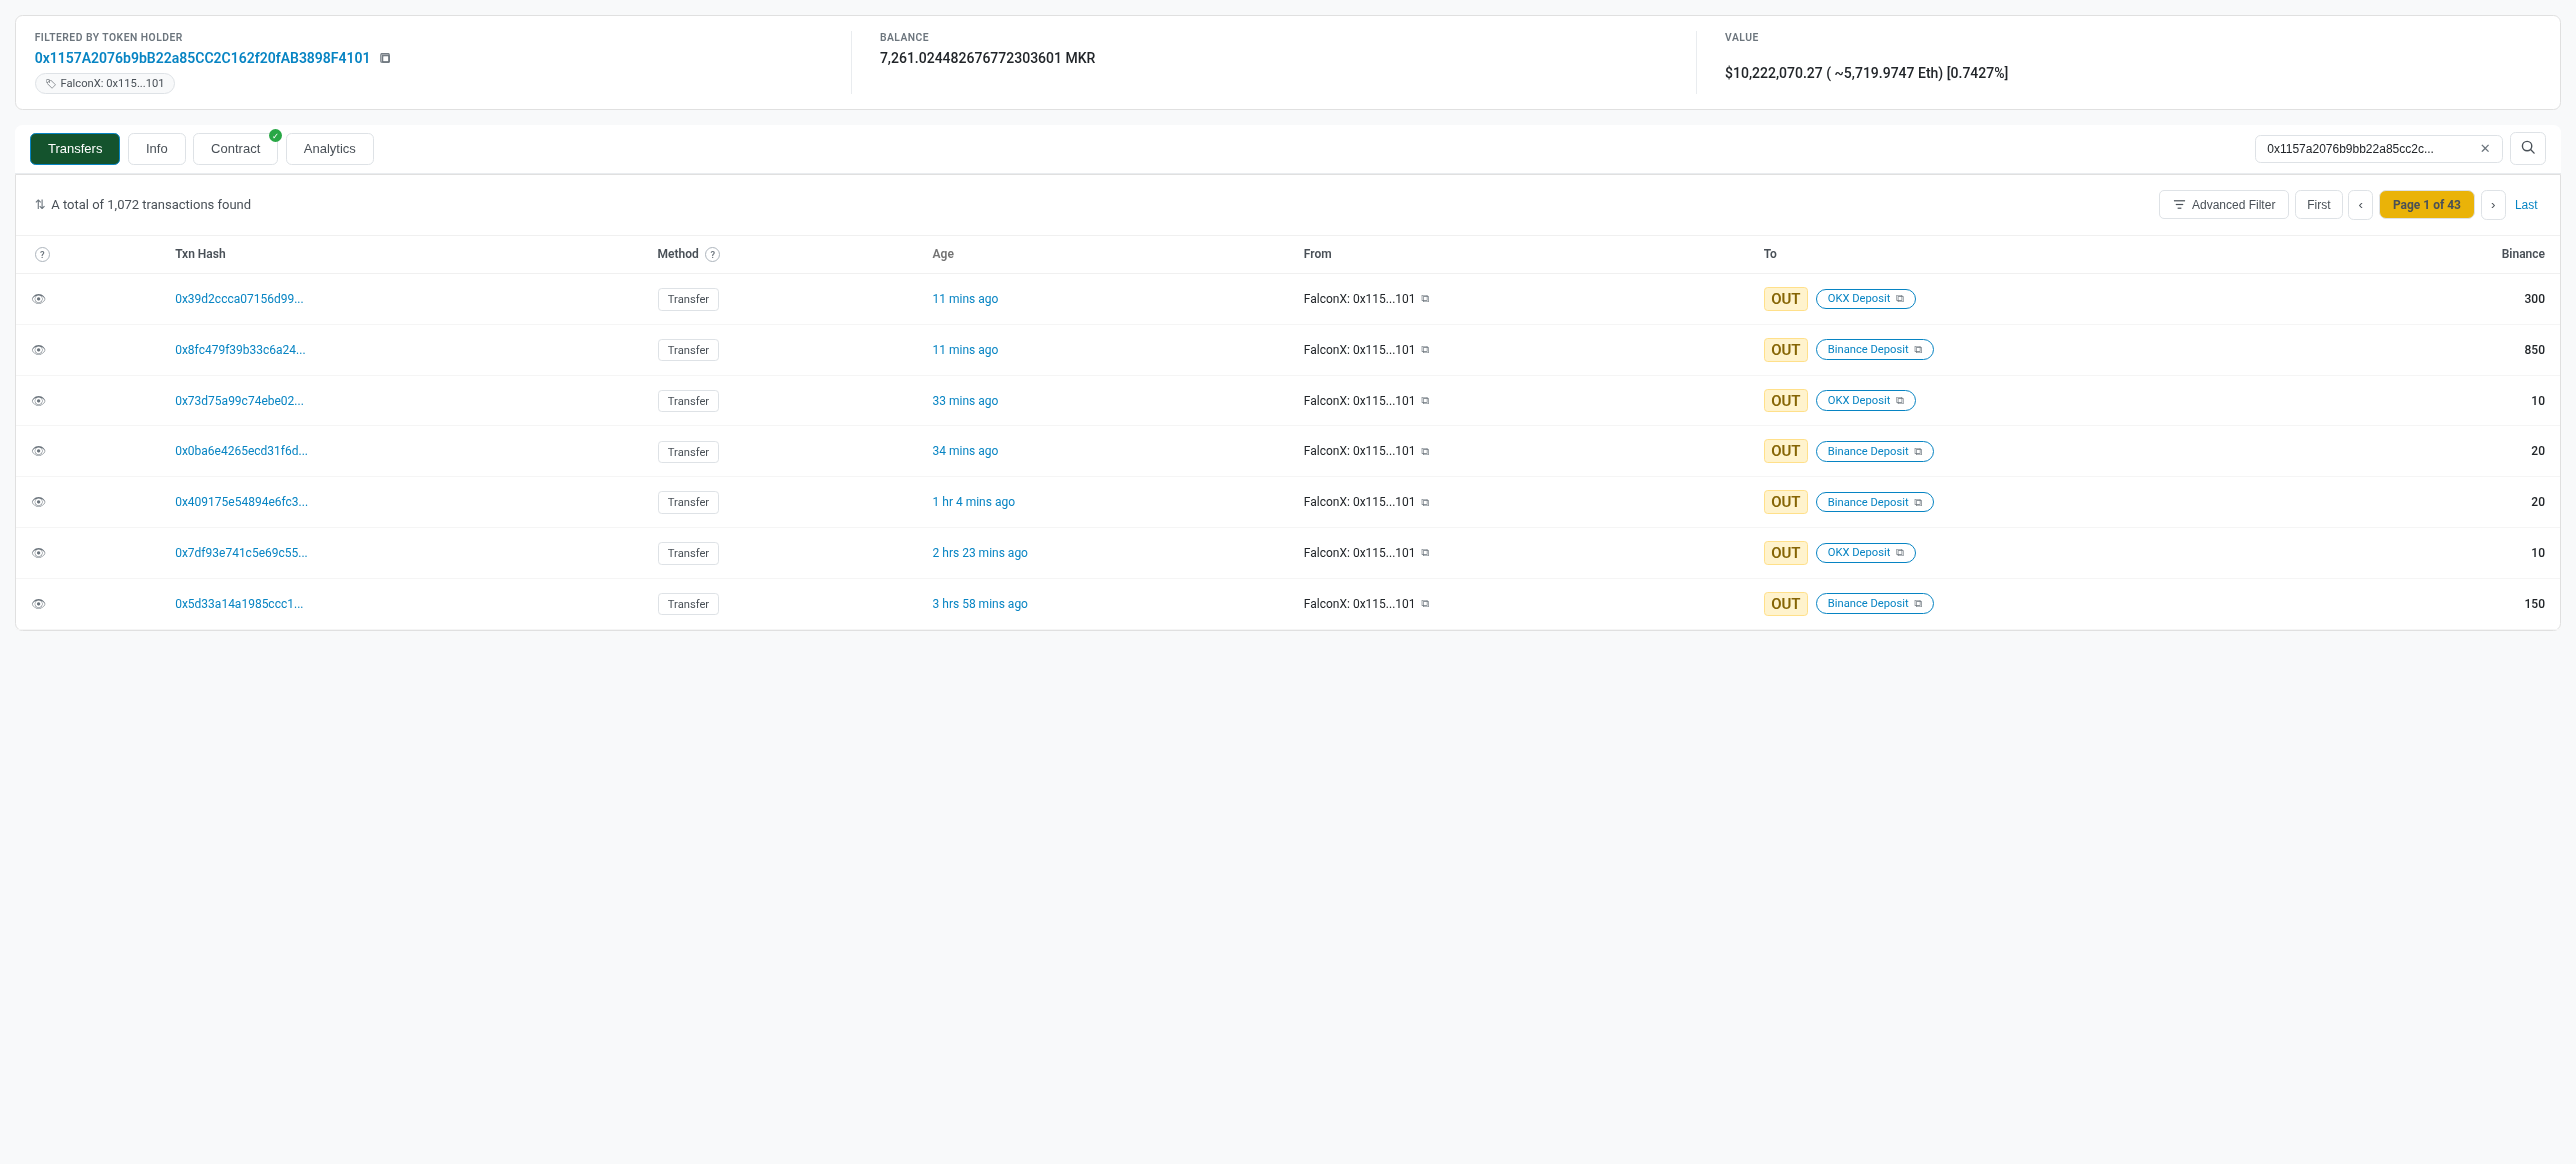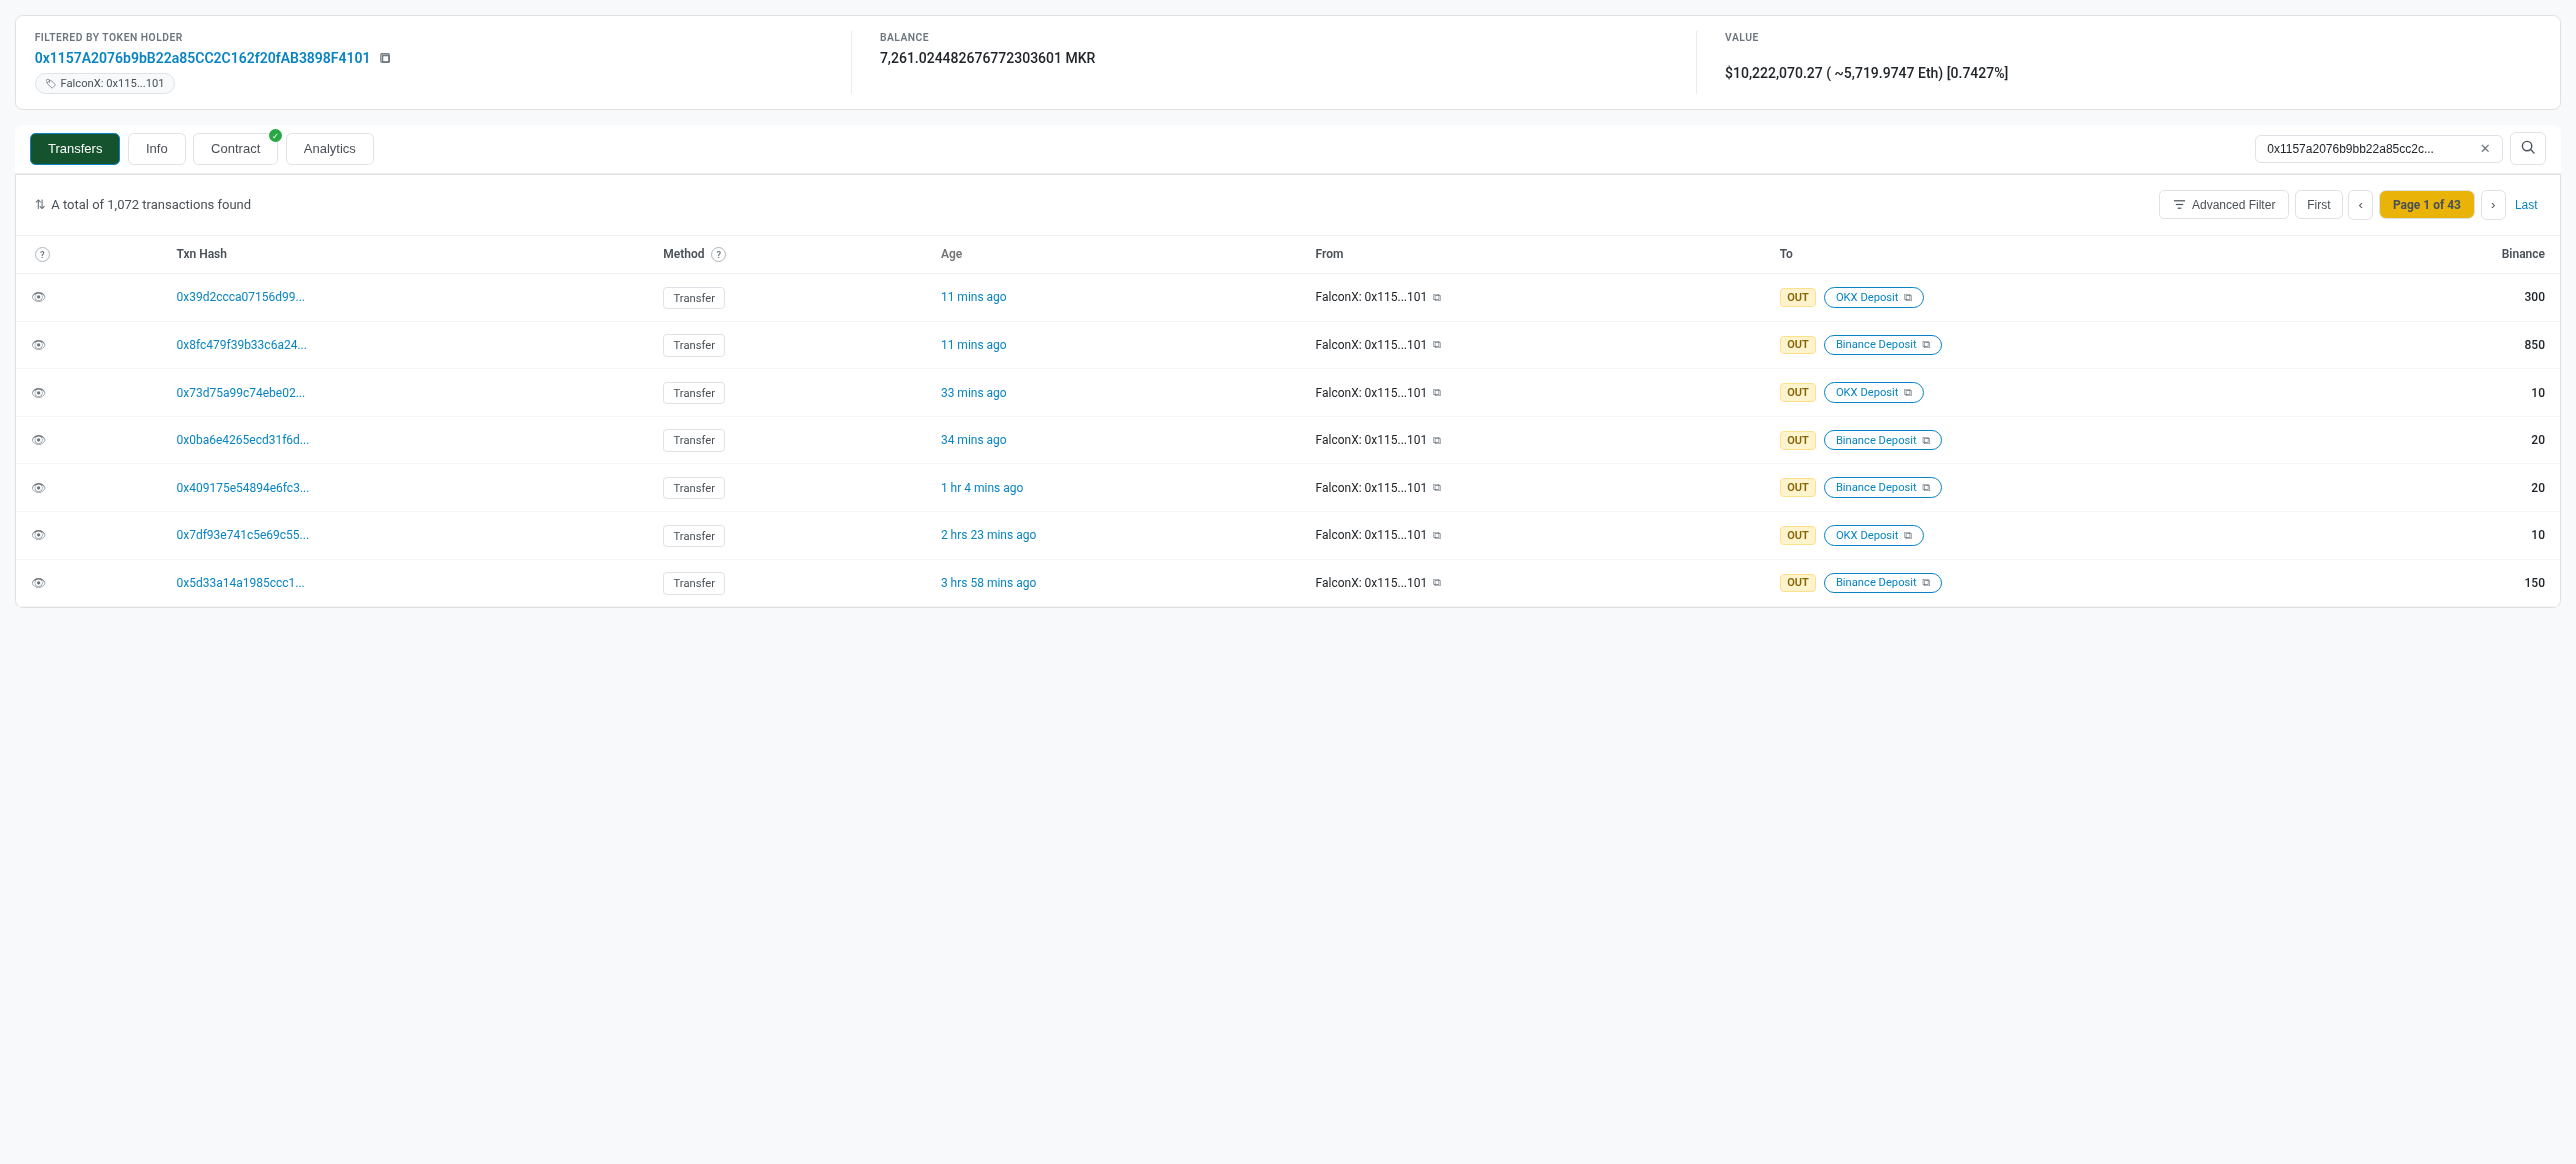--- a/index.html
+++ b/index.html
@@ -313,21 +313,21 @@
       align-items: center;
       gap: 7.5px;
     }
 
     .out-badge {
       background: #fff3cd;
       color: #856404;
       border: 0.9px solid #ffe08a;
       border-radius: 3.7px;
       padding: 1.9px 6.5px;
-      font-size: 11px;
+      font-size: 15px;
       font-weight: 600;
     }
 
     .destination-badge {
       border: 1.4px solid #0784c3;
       border-radius: 18.7px;
       padding: 2.8px 11.2px;
       font-size: 11.2px;
       color: #0784c3;
       display: flex;

